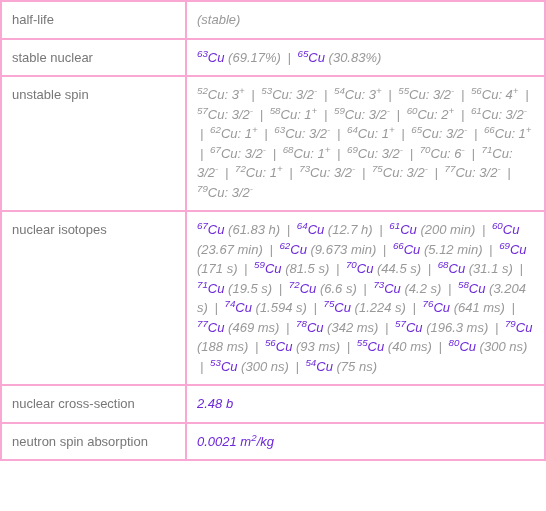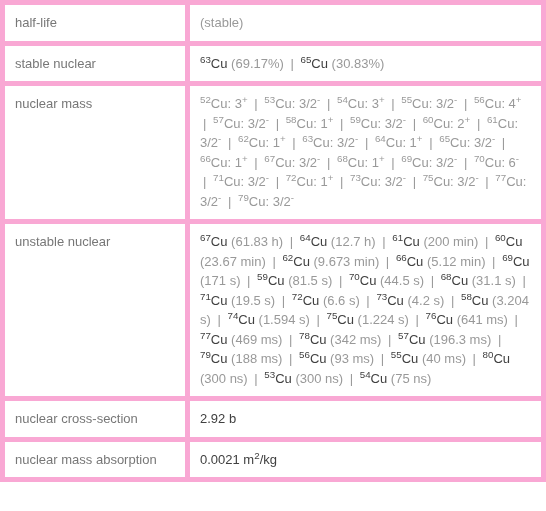--- a/index.html
+++ b/index.html
@@ -7,60 +7,61 @@
       font-family: -apple-system, BlinkMacSystemFont, "Segoe UI", Arial, sans-serif;
       background: #fff;
       font-size: 13px;
       color: #333;
     }
     table {
       border-collapse: collapse;
       width: 546px;
     }
     td {
-      border: 5px solid #f9a8d4;
+      border: 2px solid #f9a8d4;
       padding: 8px 10px;
       vertical-align: top;
       line-height: 1.5;
     }
     td.label {
       width: 185px;
       color: #777;
       white-space: nowrap;
     }
     td.value {
       color: #999;
+      font-style: italic;
     }
-    .dark { color: #404040; }
+    .dark { color: #6d28d9; }
     sup { font-size: 0.75em; vertical-align: super; line-height: 0; }
     .pipe { margin: 0 3px; }
   </style>
 </head>
 <body>
 
 <table>
   <tbody>
       <tr>
         <td class="label">half-life</td>
         <td class="value">(stable)</td>
       </tr>
       <tr>
         <td class="label">stable nuclear</td>
         <td class="value"><span class="dark"><sup>63</sup>Cu</span> (69.17%) <span class="pipe">|</span> <span class="dark"><sup>65</sup>Cu</span> (30.83%)</td>
       </tr>
       <tr>
-        <td class="label">nuclear mass</td>
+        <td class="label">unstable spin</td>
         <td class="value"><sup>52</sup>Cu: 3<sup>+</sup> <span class="pipe">|</span> <sup>53</sup>Cu: 3/2<sup>-</sup> <span class="pipe">|</span> <sup>54</sup>Cu: 3<sup>+</sup> <span class="pipe">|</span> <sup>55</sup>Cu: 3/2<sup>-</sup> <span class="pipe">|</span> <sup>56</sup>Cu: 4<sup>+</sup> <span class="pipe">|</span> <sup>57</sup>Cu: 3/2<sup>-</sup> <span class="pipe">|</span> <sup>58</sup>Cu: 1<sup>+</sup> <span class="pipe">|</span> <sup>59</sup>Cu: 3/2<sup>-</sup> <span class="pipe">|</span> <sup>60</sup>Cu: 2<sup>+</sup> <span class="pipe">|</span> <sup>61</sup>Cu: 3/2<sup>-</sup> <span class="pipe">|</span> <sup>62</sup>Cu: 1<sup>+</sup> <span class="pipe">|</span> <sup>63</sup>Cu: 3/2<sup>-</sup> <span class="pipe">|</span> <sup>64</sup>Cu: 1<sup>+</sup> <span class="pipe">|</span> <sup>65</sup>Cu: 3/2<sup>-</sup> <span class="pipe">|</span> <sup>66</sup>Cu: 1<sup>+</sup> <span class="pipe">|</span> <sup>67</sup>Cu: 3/2<sup>-</sup> <span class="pipe">|</span> <sup>68</sup>Cu: 1<sup>+</sup> <span class="pipe">|</span> <sup>69</sup>Cu: 3/2<sup>-</sup> <span class="pipe">|</span> <sup>70</sup>Cu: 6<sup>-</sup> <span class="pipe">|</span> <sup>71</sup>Cu: 3/2<sup>-</sup> <span class="pipe">|</span> <sup>72</sup>Cu: 1<sup>+</sup> <span class="pipe">|</span> <sup>73</sup>Cu: 3/2<sup>-</sup> <span class="pipe">|</span> <sup>75</sup>Cu: 3/2<sup>-</sup> <span class="pipe">|</span> <sup>77</sup>Cu: 3/2<sup>-</sup> <span class="pipe">|</span> <sup>79</sup>Cu: 3/2<sup>-</sup></td>
       </tr>
       <tr>
-        <td class="label">unstable nuclear</td>
+        <td class="label">nuclear isotopes</td>
         <td class="value"><span class="dark"><sup>67</sup>Cu</span> (61.83 h) <span class="pipe">|</span> <span class="dark"><sup>64</sup>Cu</span> (12.7 h) <span class="pipe">|</span> <span class="dark"><sup>61</sup>Cu</span> (200 min) <span class="pipe">|</span> <span class="dark"><sup>60</sup>Cu</span> (23.67 min) <span class="pipe">|</span> <span class="dark"><sup>62</sup>Cu</span> (9.673 min) <span class="pipe">|</span> <span class="dark"><sup>66</sup>Cu</span> (5.12 min) <span class="pipe">|</span> <span class="dark"><sup>69</sup>Cu</span> (171 s) <span class="pipe">|</span> <span class="dark"><sup>59</sup>Cu</span> (81.5 s) <span class="pipe">|</span> <span class="dark"><sup>70</sup>Cu</span> (44.5 s) <span class="pipe">|</span> <span class="dark"><sup>68</sup>Cu</span> (31.1 s) <span class="pipe">|</span> <span class="dark"><sup>71</sup>Cu</span> (19.5 s) <span class="pipe">|</span> <span class="dark"><sup>72</sup>Cu</span> (6.6 s) <span class="pipe">|</span> <span class="dark"><sup>73</sup>Cu</span> (4.2 s) <span class="pipe">|</span> <span class="dark"><sup>58</sup>Cu</span> (3.204 s) <span class="pipe">|</span> <span class="dark"><sup>74</sup>Cu</span> (1.594 s) <span class="pipe">|</span> <span class="dark"><sup>75</sup>Cu</span> (1.224 s) <span class="pipe">|</span> <span class="dark"><sup>76</sup>Cu</span> (641 ms) <span class="pipe">|</span> <span class="dark"><sup>77</sup>Cu</span> (469 ms) <span class="pipe">|</span> <span class="dark"><sup>78</sup>Cu</span> (342 ms) <span class="pipe">|</span> <span class="dark"><sup>57</sup>Cu</span> (196.3 ms) <span class="pipe">|</span> <span class="dark"><sup>79</sup>Cu</span> (188 ms) <span class="pipe">|</span> <span class="dark"><sup>56</sup>Cu</span> (93 ms) <span class="pipe">|</span> <span class="dark"><sup>55</sup>Cu</span> (40 ms) <span class="pipe">|</span> <span class="dark"><sup>80</sup>Cu</span> (300 ns) <span class="pipe">|</span> <span class="dark"><sup>53</sup>Cu</span> (300 ns) <span class="pipe">|</span> <span class="dark"><sup>54</sup>Cu</span> (75 ns)</td>
       </tr>
       <tr>
         <td class="label">nuclear cross-section</td>
-        <td class="value"><span class="dark">2.92 b</span></td>
+        <td class="value"><span class="dark">2.48 b</span></td>
       </tr>
       <tr>
-        <td class="label">nuclear mass absorption</td>
+        <td class="label">neutron spin absorption</td>
         <td class="value"><span class="dark">0.0021 m<sup>2</sup>/kg</span></td>
       </tr>
     </tbody>
 </table>
 
 </body></html>

